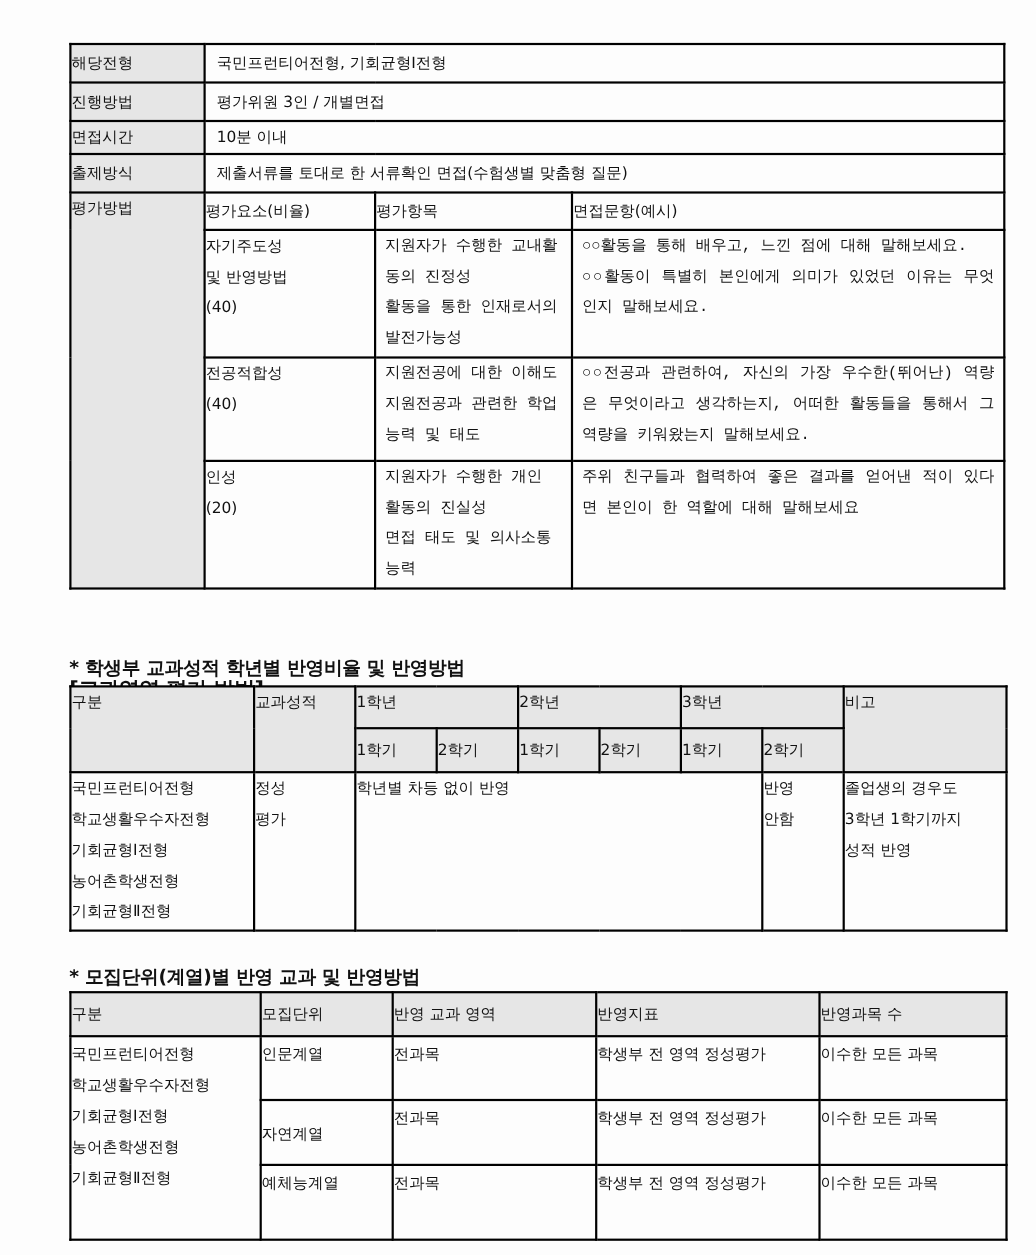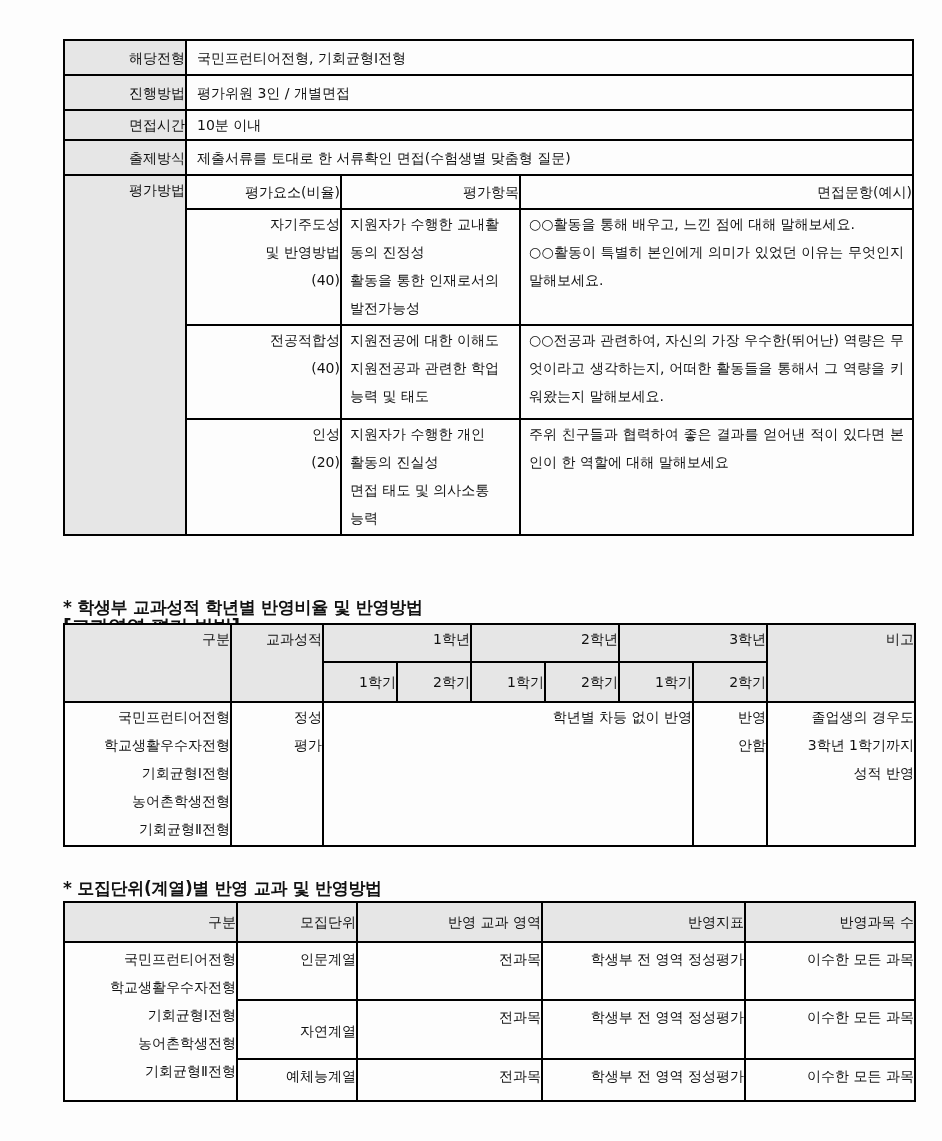--- a/index.html
+++ b/index.html
@@ -2,23 +2,23 @@
 <html><head>
 <meta charset="utf-8">
 <style>
   html, body { margin: 0; padding: 0; background: #fdfdfd; }
   body { width: 942px; height: 1141px; position: relative; font-family: "DejaVu Sans", sans-serif; color: #111; overflow: hidden; }
   .h1 { position: absolute; left: 63px; font-size: 19px; font-weight: bold; letter-spacing: -0.5px; margin-top: 45px; }
   .h2 { position: absolute; left: 63px; font-size: 17px; font-weight: bold; letter-spacing: -0.3px; }
   table { position: absolute; border-collapse: collapse; table-layout: fixed; font-size: 14px; }
   td, th { border: 2px solid #000; padding: 0; font-weight: normal; vertical-align: top; line-height: 28px; }
   .gray { background: #e6e6e6; }
-  .c { text-align: right; }
+  .c { text-align: left; }
   .l { text-align: left; padding-left: 10px; }
-  .j { text-align: justify; padding: 0 8px; }
+  .j { text-align: justify; padding: 0 8px; font-family: Liberation Mono, monospace; }
   .ml { display: block; }
   .mid { vertical-align: middle; }
 </style>
 </head>
 <body>
 
 <div class="h1" style="top:10px;">[면접평가]</div>
 
 <table style="left:63px; top:39px; width:851px;">
   <colgroup>
@@ -187,20 +187,20 @@
     <td class="c" style="padding-top:2px;">전과목</td>
     <td class="c" style="padding-top:2px;">학생부 전 영역 정성평가</td>
     <td class="c" style="padding-top:2px;">이수한 모든 과목</td>
   </tr>
   <tr style="height:59px">
     <td class="c" style="padding-top:16px;">자연계열</td>
     <td class="c" style="padding-top:2px;">전과목</td>
     <td class="c" style="padding-top:2px;">학생부 전 영역 정성평가</td>
     <td class="c" style="padding-top:2px;">이수한 모든 과목</td>
   </tr>
-  <tr style="height:42px">
+  <tr style="height:68px">
     <td class="c" style="padding-top:2px;">예체능계열</td>
     <td class="c" style="padding-top:2px;">전과목</td>
     <td class="c" style="padding-top:2px;">학생부 전 영역 정성평가</td>
     <td class="c" style="padding-top:2px;">이수한 모든 과목</td>
   </tr>
 </tbody>
   </table>
 
 </body></html>

